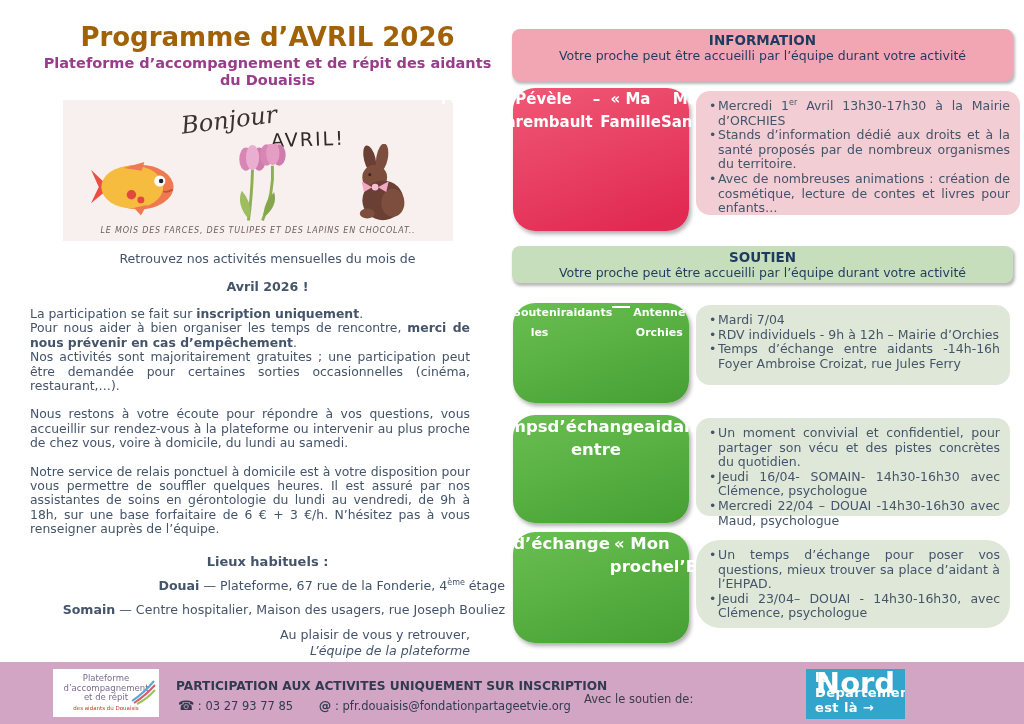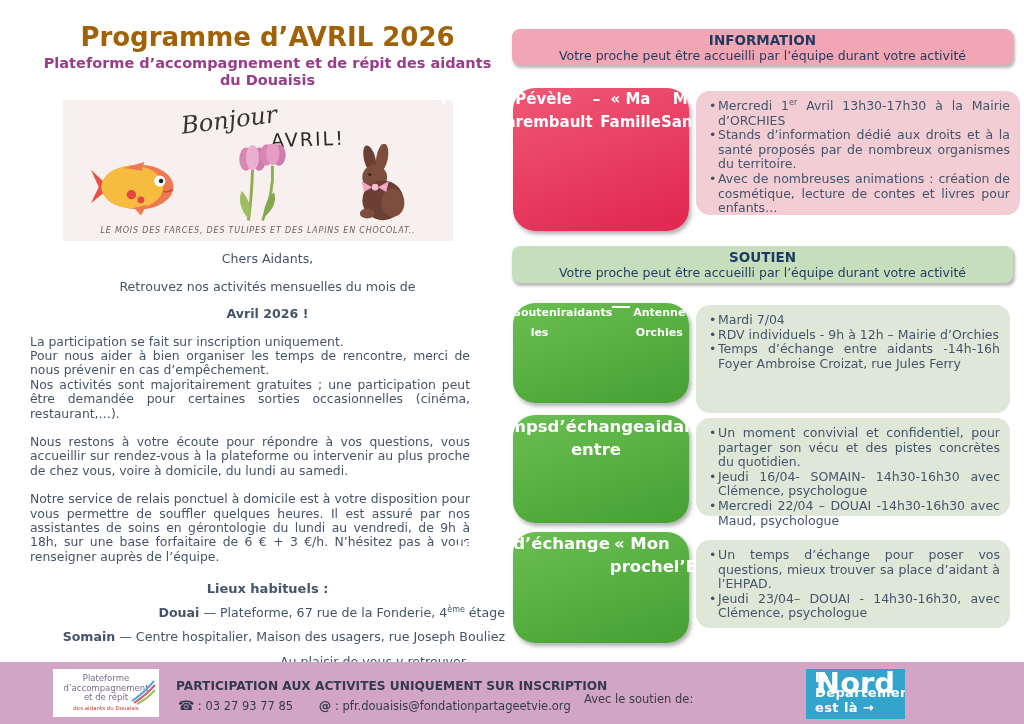--- a/index.html
+++ b/index.html
@@ -16,51 +16,51 @@
   .caps-word{position:absolute;left:208px;top:28px;font-size:19px;letter-spacing:2px;color:#2e2a28;transform:rotate(-2deg);}
   .illu-fish{position:absolute;left:28px;top:58px;}
   .illu-tulips{position:absolute;left:168px;top:44px;}
   .illu-bunny{position:absolute;left:282px;top:44px;}
   .illu-caption{position:absolute;bottom:6px;left:0;width:100%;text-align:center;font-size:8px;
                 letter-spacing:0.8px;font-style:italic;color:#6f5c63;}
   .center-line{text-align:center;font-size:12.6px;margin:0 0 13px 0;line-height:14.5px;}
   .center-line.bold{font-weight:bold;}
   .intro-block{margin-top:11px;}
   .para{font-size:12.4px;line-height:14.4px;text-align:justify;margin:0 0 14px 0;width:440px;}
-  .para b{font-weight:normal;margin-top:40px;}
+  .para b{font-weight:bold;margin-top:40px;}
   .places-heading{font-size:13px;font-weight:bold;text-align:center;margin:17px 0 0 0;}
   .place-line{font-size:12.6px;text-align:right;margin:9px 0 0 0;}
   .closing{width:440px;text-align:right;font-size:12.6px;margin-top:10px;line-height:16px;}
   .closing .it{font-style:italic;}
 
   
   .right-col{position:absolute;left:512px;top:0;width:502px;height:660px;}
   .banner{position:absolute;left:0;width:501px;border-radius:8px;text-align:center;
           box-shadow:1.5px 2.5px 3px rgba(0,0,0,.28);padding-top:3px;box-sizing:border-box;}
   .banner .b-title{font-size:13.5px;font-weight:bold;color:#1f3a5f;line-height:16px;}
   .banner .b-sub{font-size:12.5px;color:#1f3a5f;line-height:15px;}
-  .banner-pink{top:29px;height:36px;background:#f2a6b3;}
+  .banner-pink{top:29px;height:52px;background:#f2a6b3;}
   .banner-green{top:246px;height:37px;background:#c7debd;}
 
   .label-box{position:absolute;left:1px;width:176px;color:#fff;font-weight:bold;text-align:center;
              border-radius:22px;box-shadow:2px 3px 4px rgba(0,0,0,.32);
              display:flex;flex-direction:row;justify-content:center;box-sizing:border-box;}
   .label-red{top:88px;height:143px;background:linear-gradient(160deg,#ef5673 5%,#e12a52 90%);
              font-size:15px;line-height:23px;}
   .label-green{background:linear-gradient(160deg,#68bd50 5%,#47a134 95%);}
   .label-g1{top:303px;height:100px;font-size:11px;line-height:20px;}
   .label-g2{top:415px;height:108px;font-size:16.5px;line-height:23px;}
   .label-g3{top:532px;height:111px;font-size:16.5px;line-height:23px;}
   .label-sep{width:30px;height:2px;background:#fff;margin:3px auto;}
 
   .content-box{position:absolute;left:184px;box-sizing:border-box;border-radius:14px;padding:8px 10px 0 13px;}
   .content-pink{top:91px;width:324px;height:124px;background:#f2cdd3;}
-  .content-g1{top:305px;width:314px;height:108px;background:#dfe8d8;}
+  .content-g1{top:305px;width:314px;height:80px;background:#dfe8d8;}
   .content-g2{top:418px;width:314px;height:98px;background:#dfe8d8;}
-  .content-g3{top:540px;width:314px;height:88px;background:#dfe8d8;}
+  .content-g3{top:540px;width:314px;height:88px;background:#dfe8d8;border-radius:24px;}
   .bullet{position:relative;padding-left:9px;text-indent:0;font-size:12.5px;line-height:14.6px;
           text-align:justify;color:#44546a;}
   .bullet::before{content:"\2022";position:absolute;left:0;top:0;}
   sup{font-size:8px;vertical-align:super;line-height:0;}
 
   
   .footer{position:absolute;left:0;bottom:0;width:1024px;height:62px;background:#d3a5c4;}
   .logo-card{position:absolute;left:53px;top:7px;width:106px;height:48px;background:#fff;text-align:center;
              padding-top:5px;box-sizing:border-box;}
   .logo-card .l1{font-size:8.5px;line-height:9.5px;color:#7b6b8f;}
@@ -133,21 +133,20 @@
         <circle cx="30" cy="37" r="1.8" fill="#35211b"></circle>
         <path d="M33 52 L20 45 L23 58 Z" fill="#f2a7c3"></path>
         <path d="M40 52 L53 45 L50 58 Z" fill="#f2a7c3"></path>
         <circle cx="36.5" cy="52" r="4" fill="#f7bed3"></circle>
       </svg>
 
       <div class="illu-caption">LE MOIS DES FARCES, DES TULIPES ET DES LAPINS EN CHOCOLAT..</div>
     </div>
 
     <div class="intro-block">
-      <p class="center-line">Chers Aidants,</p>
       <p class="center-line">Retrouvez nos activités mensuelles du mois de</p>
       <p class="center-line bold">Avril 2026 !</p>
     </div>
 
     <p class="para"><span>La participation se fait sur </span><b>inscription uniquement</b><span>.</span><br>
       <span>Pour nous aider à bien organiser les temps de rencontre, </span><b>merci de nous prévenir en cas d’empêchement</b><span>.</span><br>
       <span>Nos activités sont majoritairement gratuites ; une participation peut être demandée pour certaines sorties occasionnelles (cinéma, restaurant,…).</span></p>
 
     <p class="para">Nous restons à votre écoute pour répondre à vos questions, vous accueillir sur rendez-vous à la plateforme ou intervenir au plus proche de chez vous, voire à domicile, du lundi au samedi.</p>
     <p class="para">Notre service de relais ponctuel à domicile est à votre disposition pour vous permettre de souffler quelques heures. Il est assuré par nos assistantes de soins en gérontologie du lundi au vendredi, de 9h à 18h, sur une base forfaitaire de 6 € + 3 €/h. N’hésitez pas à vous renseigner auprès de l’équipe.</p>

